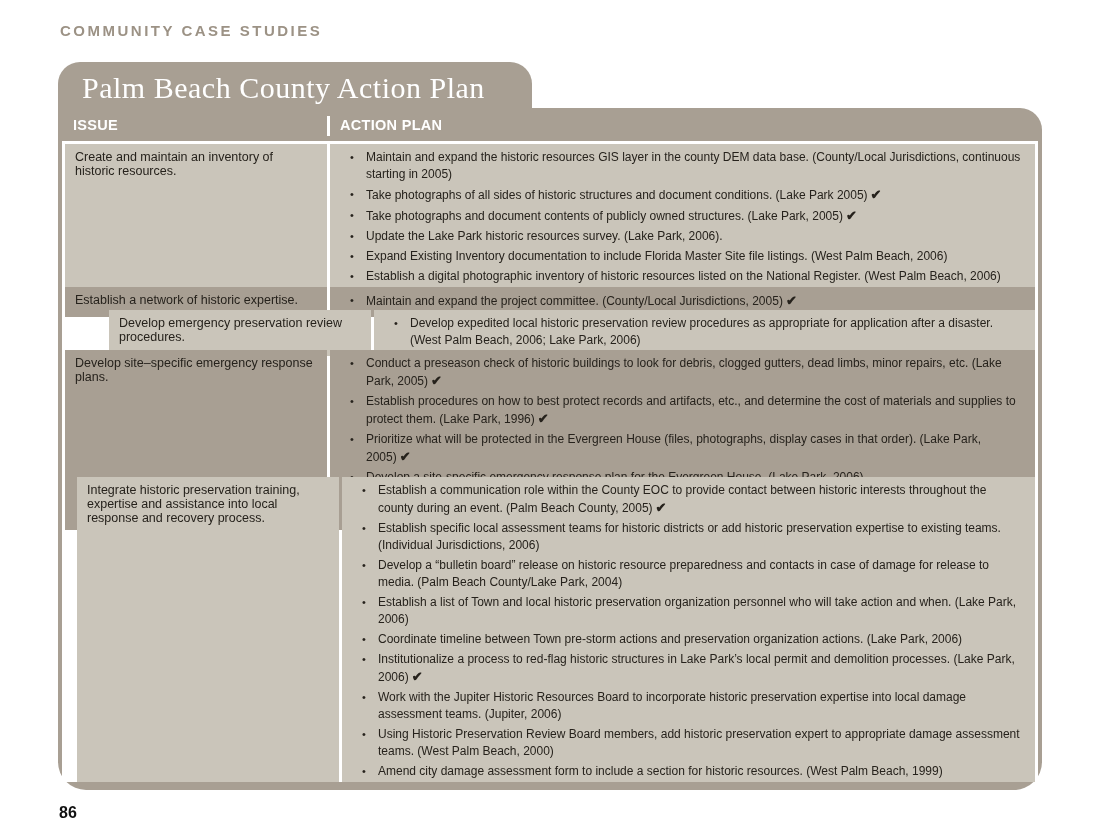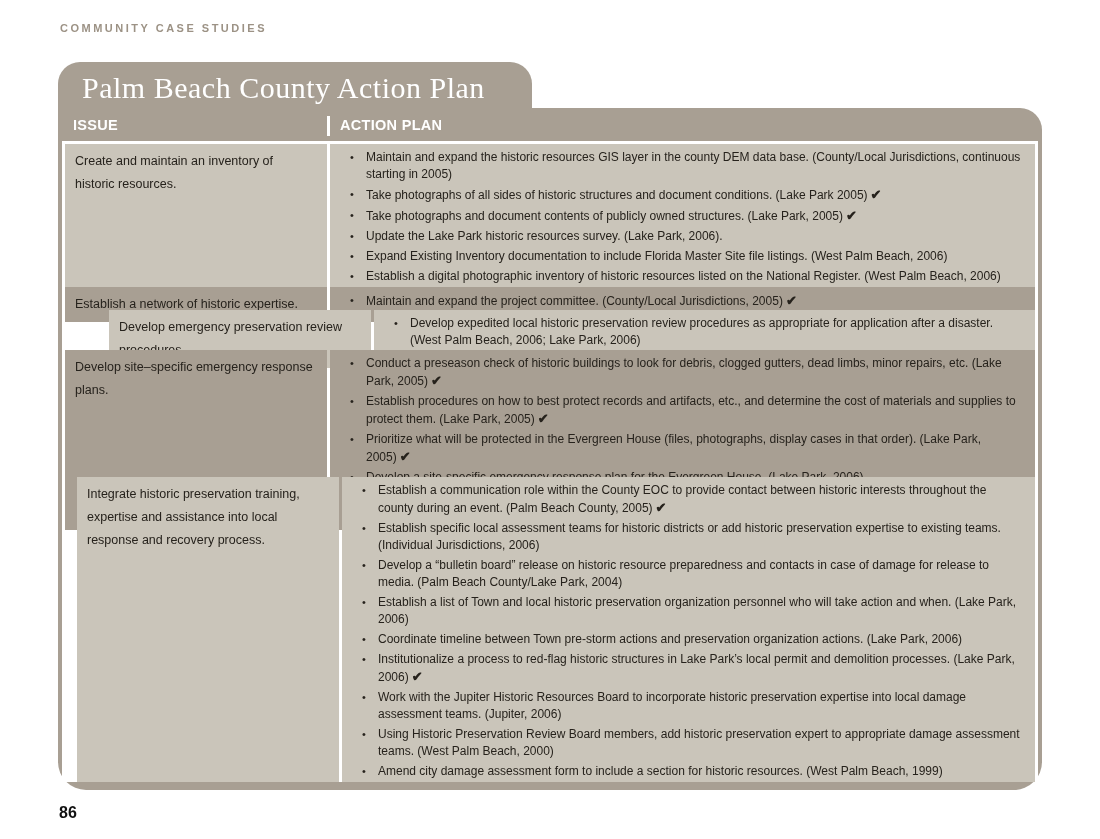--- a/index.html
+++ b/index.html
@@ -2,21 +2,21 @@
 <html><head>
 <meta charset="utf-8">
 <style>
   html,body{margin:0;padding:0;}
   body{
     width:1100px;height:839px;background:#ffffff;position:relative;
     font-family:"Liberation Sans", sans-serif;color:#26221c;overflow:hidden;
   }
   .eyebrow{
     position:absolute;left:60px;top:22px;
-    font-size:11px;font-weight:bold;letter-spacing:2.5px;color:#9c9285;
+    font-size:15px;font-weight:bold;letter-spacing:2.5px;color:#9c9285;
   }
   .panel{position:absolute;left:58px;top:62px;width:984px;height:728px;}
   .title-tab{
     position:absolute;left:0;top:0;width:474px;height:47px;
     background:#a89f93;border-radius:22px 22px 0 0;
   }
   .title{
     margin:0;padding:9px 0 0 24px;
     font-family:"Liberation Serif", serif;font-weight:normal;
     font-size:30px;color:#ffffff;letter-spacing:0.5px;white-space:nowrap;
@@ -36,21 +36,21 @@
   .table{
     position:absolute;left:4px;right:4px;top:33px;bottom:8px;
     background:#ffffff;padding:3px;display:flex;flex-direction:column;gap:3px;
     box-sizing:border-box;overflow:hidden;
   }
   .row{display:grid;grid-template-columns:262px 1fr;gap:3px;}
   .row.grow{flex:1;padding-left:12px;}
   .cell{box-sizing:border-box;}
   .cell.light{background:#cac5ba;}
   .cell.dark{background:#a89f93;}
-  .issue-cell{padding:6px 12px 6px 10px;font-size:12.5px;line-height:23px;}
+  .issue-cell{padding:6px 12px 6px 10px;font-size:12.5px;line-height:14px;}
   .action-cell{padding:5px 14px 4px 12px;}
   .action-item{display:flex;margin:0 0 3px 0;font-size:12px;line-height:17px;}
   .bullet{flex:0 0 24px;padding-left:8px;box-sizing:border-box;font-size:11px;}
   .action-text{flex:1;}
   .check{font-weight:bold;font-size:13px;margin-left:3px;}
   .page-number{
     position:absolute;left:59px;top:804px;
     font-size:16px;font-weight:bold;color:#111111;
   }
 </style>
@@ -124,21 +124,21 @@
           </div>
           <div class="row" style="min-height: 124px;">
             <div class="cell issue-cell dark">Develop site–specific emergency response plans.</div>
             <div class="cell action-cell dark">
               <div class="action-item">
                 <span class="bullet">•</span>
                 <span class="action-text"><span>Conduct a preseason check of historic buildings to look for debris, clogged gutters, dead limbs, minor repairs, etc. (Lake Park, 2005)</span><span class="check">✔</span></span>
               </div>
               <div class="action-item">
                 <span class="bullet">•</span>
-                <span class="action-text"><span>Establish procedures on how to best protect records and artifacts, etc., and determine the cost of materials and supplies to protect them. (Lake Park, 2005)</span><span class="check">✔</span></span>
+                <span class="action-text"><span>Establish procedures on how to best protect records and artifacts, etc., and determine the cost of materials and supplies to protect them. (Lake Park, 1996)</span><span class="check">✔</span></span>
               </div>
               <div class="action-item">
                 <span class="bullet">•</span>
                 <span class="action-text"><span>Prioritize what will be protected in the Evergreen House (files, photographs, display cases in that order). (Lake Park, 2005)</span><span class="check">✔</span></span>
               </div>
               <div class="action-item">
                 <span class="bullet">•</span>
                 <span class="action-text"><span>Develop a site-specific emergency response plan for the Evergreen House. (Lake Park, 2006)</span></span>
               </div>
               <div class="action-item">

